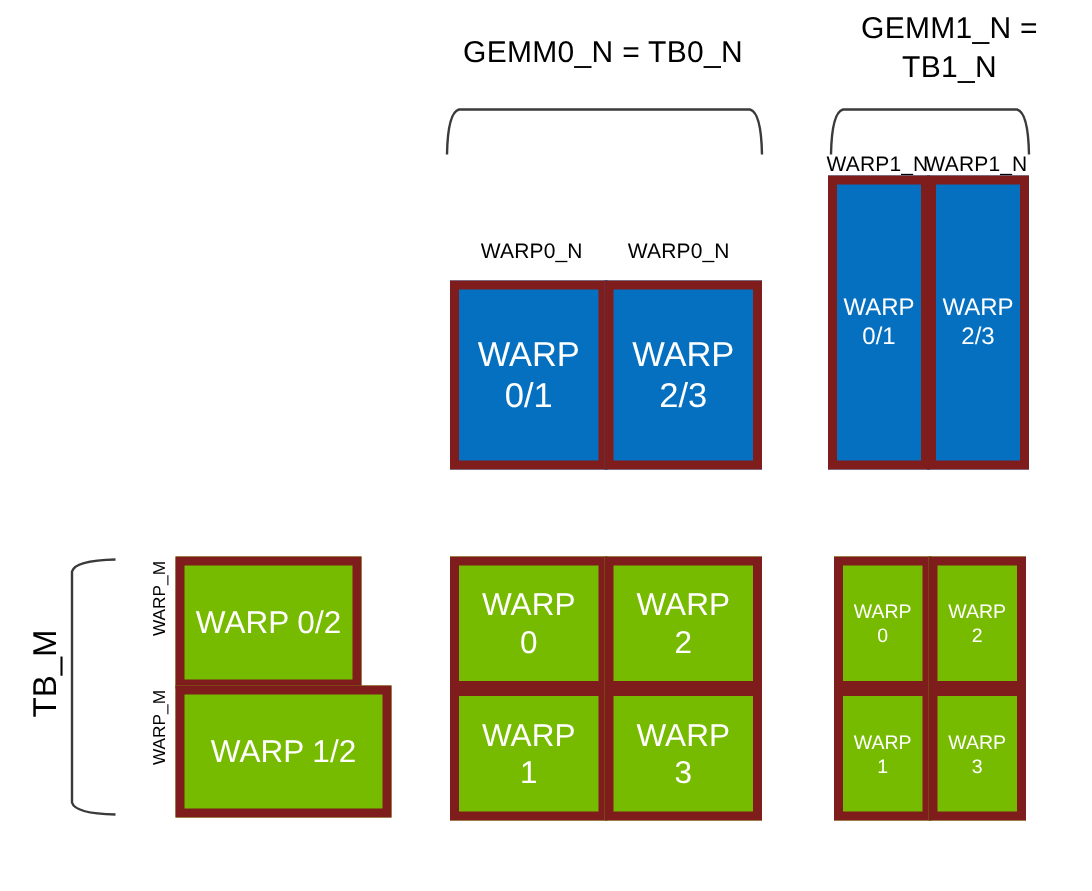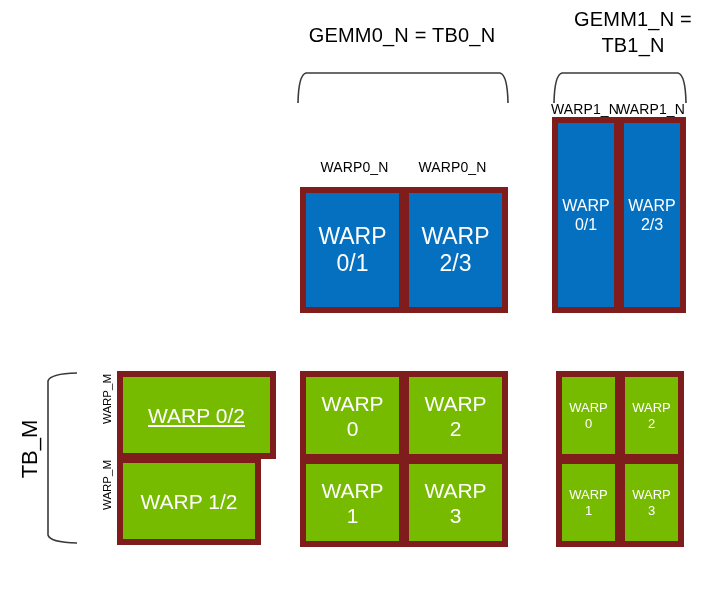--- a/index.html
+++ b/index.html
@@ -134,21 +134,21 @@
   <div class="abs brace" style="left:44px; top:372px;">
     <svg width="34" height="172" viewBox="0 0 34 172">
       <path d="M33 1 Q6 1.6 4 9 L4 80 L4 163 Q6 170.4 33 171" fill="none" stroke="#3a3a3a" stroke-width="1.6"></path>
     </svg>
   </div>
 
   <div class="abs tick-label-vert" style="left:60px; top:392px; width:96px; height:14px;">WARP_M</div>
   <div class="abs tick-label-vert" style="left:60px; top:478px; width:96px; height:14px;">WARP_M</div>
 
   <div class="abs" style="left:117px; top:371px; width:144px; height:172px;">
-    <div class="cell green t-md" style="left:0px; top:0px; width:159px; height:88px;text-decoration:underline;">WARP 0/2</div>
+    <div class="cell green t-md" style="left:0px; top:0px; width:124px; height:88px;">WARP 0/2</div>
     <div class="cell green t-md" style="left:0px; top:86px; width:144px; height:88px;">WARP 1/2</div>
   </div>
 
   <div class="abs" style="left:300px; top:371px; width:208px; height:173px;">
     <div class="cell green t-md" style="left:0px; top:0px; width:105px; height:89px;">WARP
 0</div>
     <div class="cell green t-md" style="left:103px; top:0px; width:105px; height:89px;">WARP
 2</div>
     <div class="cell green t-md" style="left:0px; top:87px; width:105px; height:89px;">WARP
 1</div>

